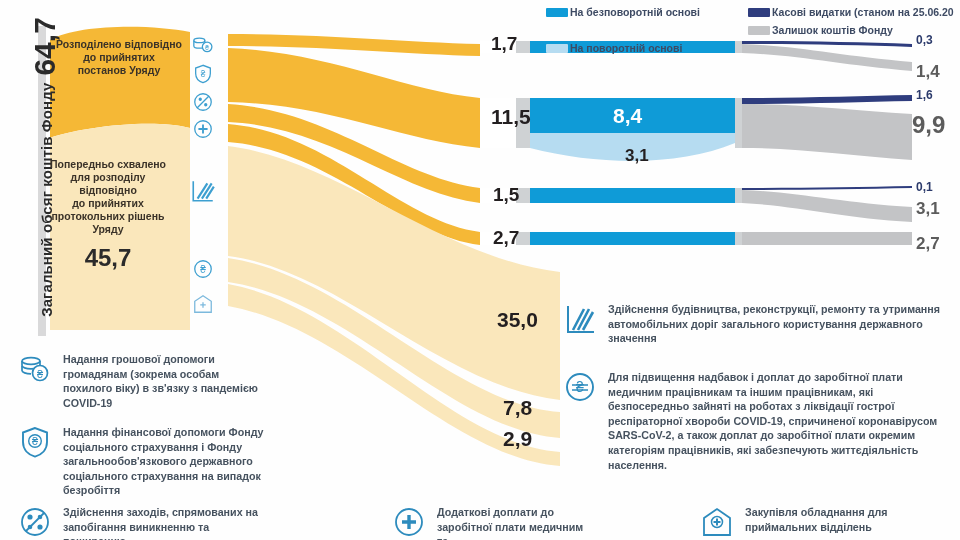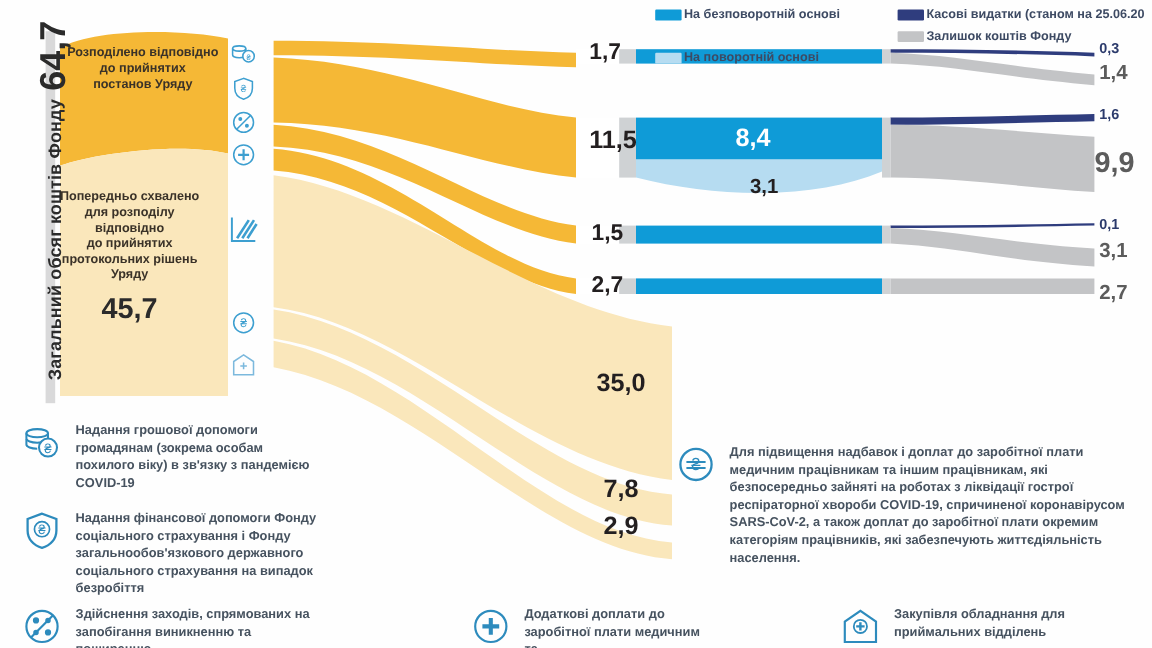--- a/index.html
+++ b/index.html
@@ -181,23 +181,23 @@
   <div class="flowval" style="left:493px; top:184px;">1,5</div>
   <div class="flowval" style="left:493px; top:227px;">2,7</div>
   <div class="flowval big" style="left:497px; top:308px;">35,0</div>
   <div class="flowval big" style="left:503px; top:396px;">7,8</div>
   <div class="flowval big" style="left:503px; top:427px;">2,9</div>
 
   <div class="flowval white big" style="left:613px; top:104px;">8,4</div>
   <div class="flowval" style="left:625px; top:146px; font-size:17px;">3,1</div>
 
   <div class="flowval navy" style="left:916px; top:33px;">0,3</div>
-  <div class="flowval gray" style="left:916px; top:51px;">1,4</div>
+  <div class="flowval gray" style="left:916px; top:62px;">1,4</div>
   <div class="flowval navy" style="left:916px; top:88px;">1,6</div>
-  <div class="flowval gray" style="left:912px; top:122px; font-size:24px; font-weight:800;">9,9</div>
+  <div class="flowval gray" style="left:912px; top:111px; font-size:24px; font-weight:800;">9,9</div>
   <div class="flowval navy" style="left:916px; top:180px;">0,1</div>
   <div class="flowval gray" style="left:916px; top:199px;">3,1</div>
   <div class="flowval gray" style="left:916px; top:234px;">2,7</div>
 
   <div class="legend" style="left:546px; top:6px;">
     <span class="sw" style="background:#0f9bd7;"></span>
     <span class="lb">На безповоротній основі</span>
   </div>
   <div class="legend" style="left:546px; top:42px;">
     <span class="sw" style="background:#b6dcf1;"></span>
@@ -237,20 +237,27 @@
       <circle cx="17" cy="17" r="13"></circle>
       <line x1="8" y1="26" x2="26" y2="8"></line>
       <circle cx="12" cy="12" r="1.7" fill="#2d8bbd"></circle>
       <circle cx="22" cy="22" r="1.7" fill="#2d8bbd"></circle>
       <circle cx="22" cy="12" r="1.4" fill="#2d8bbd"></circle>
       <circle cx="12" cy="22" r="1.4" fill="#2d8bbd"></circle>
     </svg>
     <div class="tx">Здійснення заходів, спрямованих на запобігання виникненню та поширенню,</div>
   </div>
 
+  <div class="desc" style="left:563px; top:302px; width:390px;">
+    <svg class="ico" viewBox="0 0 34 34" fill="none" stroke="#2d8bbd" stroke-width="2">
+      <path d="M5 4v26h26"></path>
+      <path d="M10 28 21 7M15 28 26 7M20 28 30 10" stroke-width="2.6"></path>
+    </svg>
+    <div class="tx">Здійснення будівництва, реконструкції, ремонту та утримання автомобільних доріг загального користування державного значення</div>
+  </div>
 
   <div class="desc" style="left:563px; top:370px; width:392px;">
     <svg class="ico" viewBox="0 0 34 34" fill="none" stroke="#2d8bbd" stroke-width="1.9">
       <circle cx="17" cy="17" r="13"></circle>
       <path d="M9 15h16M9 20h16" stroke-width="1.5"></path>
       <text x="17" y="22" font-size="14" fill="#2d8bbd" text-anchor="middle" stroke="none" font-family="Liberation Sans, sans-serif">₴</text>
     </svg>
     <div class="tx">Для підвищення надбавок і доплат до заробітної плати медичним працівникам та іншим працівникам, які безпосередньо зайняті на роботах з ліквідації гострої респіраторної хвороби COVID-19, спричиненої коронавірусом SARS-CoV-2, а також доплат до заробітної плати окремим категоріям працівників, які забезпечують життєдіяльність населення.</div>
   </div>
 

